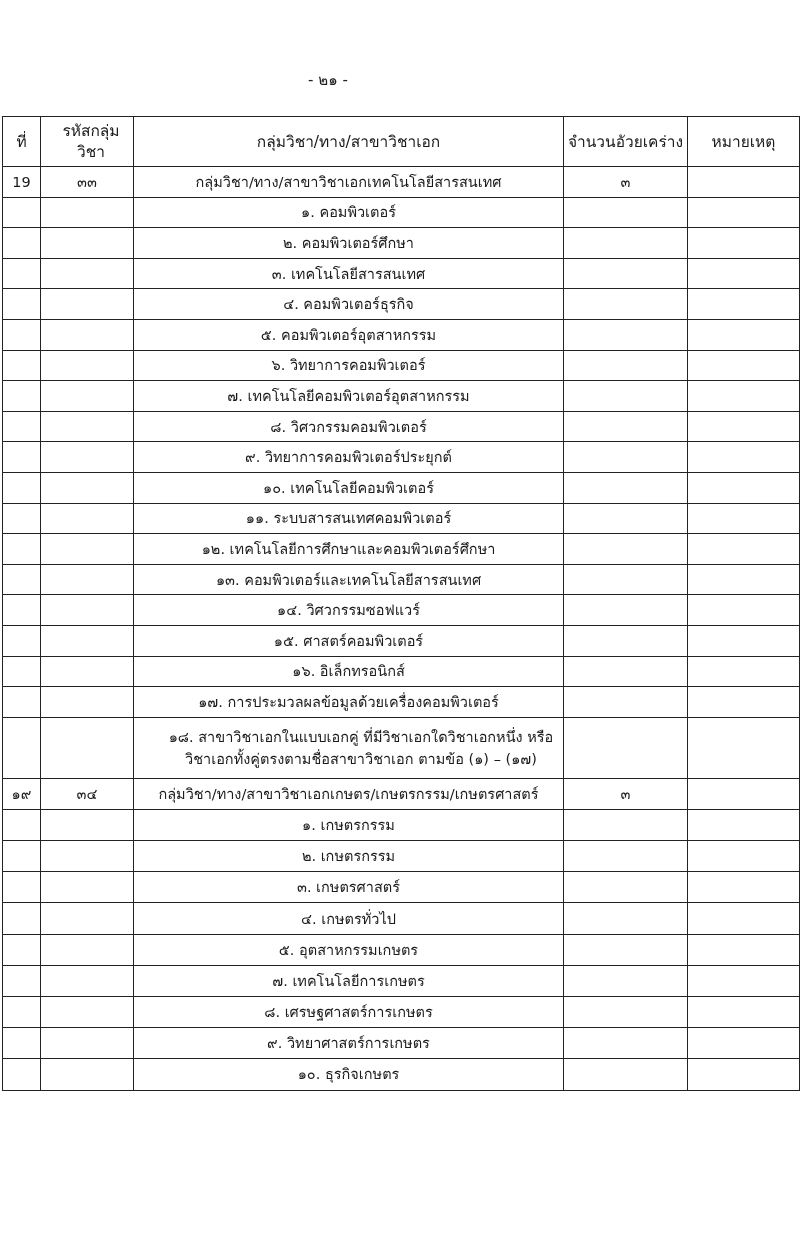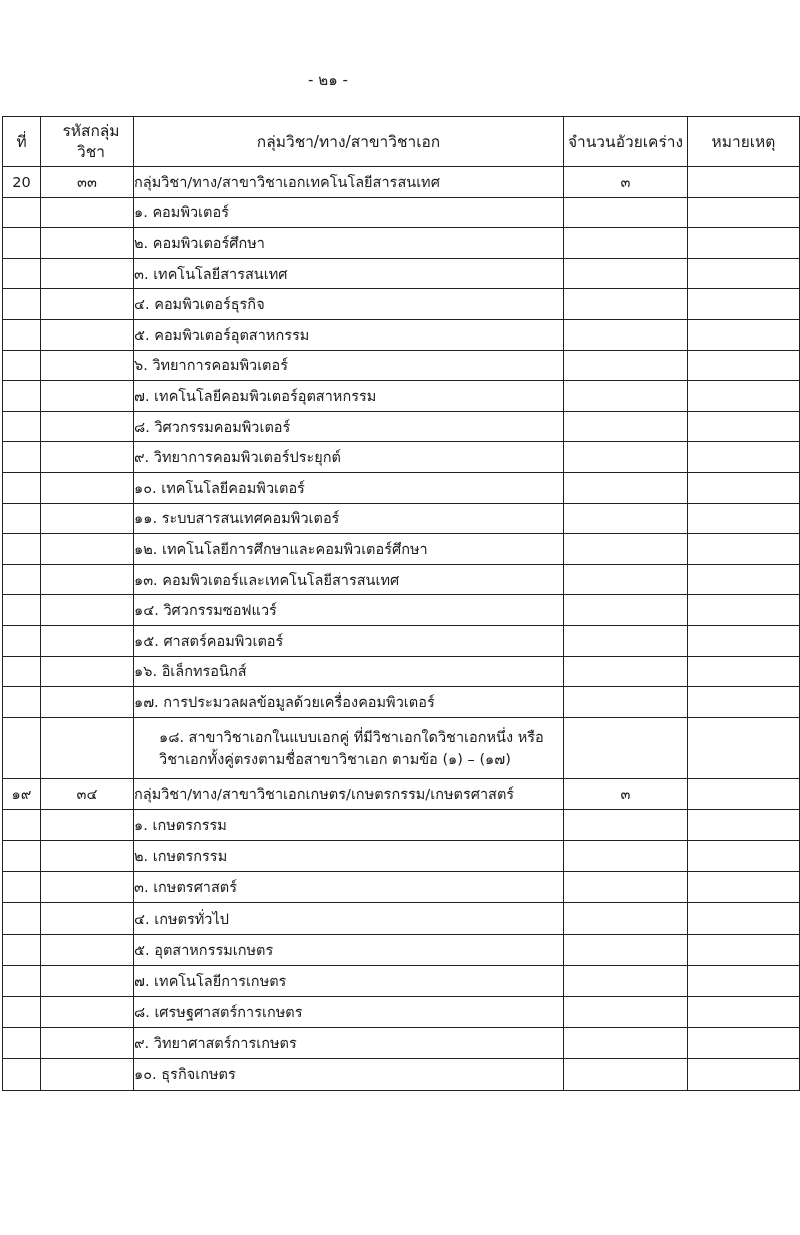--- a/index.html
+++ b/index.html
@@ -12,21 +12,21 @@
   table.main td, table.main th { border: 1.5px solid #222; padding: 0; font-weight: normal;
                font-size: 14.5px; line-height: 18px; }
   col.c1 { width: 38px; } col.c2 { width: 93px; } col.c3 { width: 430px; }
   col.c4 { width: 124px; } col.c5 { width: 112px; }
   tr.hdr th { height: 49px; text-align: center; vertical-align: middle; font-size: 15.5px; }
   tr.hdr th.code { line-height: 21px; padding-left: 8px; }
   tr.row td { height: 29.6px; vertical-align: middle; }
   tr.row2 td { height: 60px; vertical-align: middle; }
   tr.row19 td { height: 30.2px; vertical-align: middle; }
   td.num { text-align: center; font-size: 12.5px; }
-  td.name { padding-left: 8px; }
+  td.name { padding-left: 8px; text-align: center; }
   td.group { font-weight: bold; font-size: 15px; }
   td.center { text-align: center; font-size: 13px; }
   .two-line { display: block; line-height: 21px; padding-top: 1px; margin-left: 25px; }
 </style>
 </head>
 <body>
 
 <div class="page-number">- ๒๑ -</div>
 
 <table class="main">
@@ -43,21 +43,21 @@
     <th class="code">
       <span>รหัสกลุ่ม</span><br>
       <span>วิชา</span>
     </th>
     <th>กลุ่มวิชา/ทาง/สาขาวิชาเอก</th>
     <th>จำนวนอัวยเคร่าง</th>
     <th>หมายเหตุ</th>
   </tr>
 
   <tr class="row">
-    <td class="num">20</td>
+    <td class="num">19</td>
     <td class="num">๓๓</td>
     <td class="name group">กลุ่มวิชา/ทาง/สาขาวิชาเอกเทคโนโลยีสารสนเทศ</td>
     <td class="center">๓</td>
     <td></td>
   </tr>
   <tr class="row">
         <td></td>
         <td></td>
         <td class="name">๑. คอมพิวเตอร์</td>
         <td></td>

